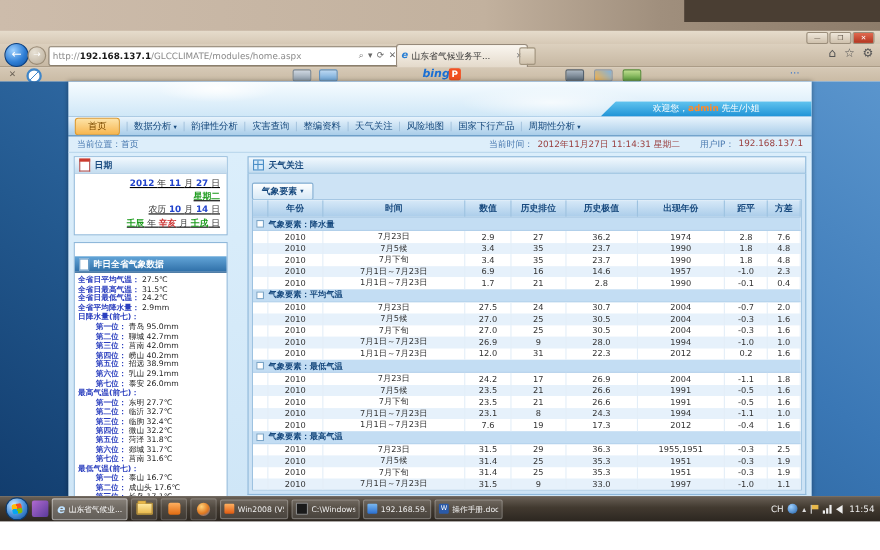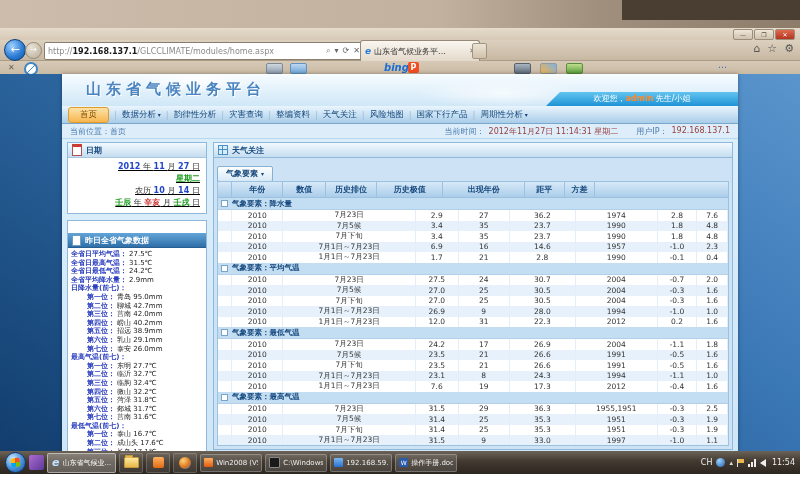--- a/index.html
+++ b/index.html
@@ -88,21 +88,21 @@
   .nav-sep{color:#9bbcd8;}
   .nav-arrow{font-size:6px;color:#15487c;}
 
   .site-status{height:14px;display:flex;align-items:center;background:#ddeefa;
                border-bottom:1px solid #b8d6ec;font-size:8px;padding:0 8px;white-space:nowrap;}
   .loc{color:#4a7ab0;}
   .status-right{margin-left:auto;display:flex;gap:4px;}
   .st-label{color:#4a7ab0;}
   .st-value{color:#9a4040;}
 
-  .site-body{height:314px;display:flex;gap:6px;padding:3px 5px;box-sizing:border-box;
+  .site-body{height:314px;display:flex;gap:18px;padding:3px 5px;box-sizing:border-box;
              background:linear-gradient(#dbeefb,#cfe6f7);overflow:hidden;}
 
   
   .sidebar{width:140px;flex:none;}
   .panel{border:1px solid #8fb8da;background:#fff;}
   .panel-hd{height:14px;display:flex;align-items:center;gap:4px;padding:0 4px;
             background:linear-gradient(#f2f9fe,#c4ddf0);border-bottom:1px solid #a8c8e2;
             font-size:8px;font-weight:bold;color:#17497e;}
   .panel-hd.dark{background:linear-gradient(#63a5d8,#2f6fa8);color:#fff;border-bottom:1px solid #275f92;margin-top:12px;}
   .cal-icon{width:8px;height:8px;background:#fff;border:1px solid #b05050;border-top:3px solid #cc3b2e;flex:none;}
@@ -240,21 +240,20 @@
     <span class="mini-ic ic-cam"></span>
     <span class="mini-ic ic-spark"></span>
     <span class="mini-ic ic-puzzle"></span>
     <span class="cmd-dots">⋯</span>
   </div>
 
   <div class="viewport"></div>
   <div class="site">
 
     <div class="site-header">
-      <div class="site-title">山东省气候业务平台</div>
       <div class="welcome">
         <span>欢迎您，</span><span class="adm">admin</span><span> 先生/小姐</span>
       </div>
     </div>
 
     <div class="site-nav">
         <span class="nav-item active">首页</span>
         <span class="nav-sep">|</span>
         <span class="nav-item">数据分析<span class="nav-arrow"> ▾</span></span>
         <span class="nav-sep">|</span>
@@ -415,20 +414,21 @@
           <div class="toolbar">
             <span class="filter-btn">
               <span>气象要素</span>
               <span class="filter-arrow">▾</span>
             </span>
           </div>
           <div class="tbl">
               <div class="tr thead">
                 <div class="td c0"></div>
                 <div class="td c1">年份</div>
+                <div class="td c2">时间</div>
                 <div class="td c3">数值</div>
                 <div class="td c4">历史排位</div>
                 <div class="td c5">历史极值</div>
                 <div class="td c6">出现年份</div>
                 <div class="td c7">距平</div>
                 <div class="td c8">方差</div>
               </div>
               <div class="tr group">
                 <span class="chk"></span>
                 <span class="group-label">气象要素：降水量</span>

